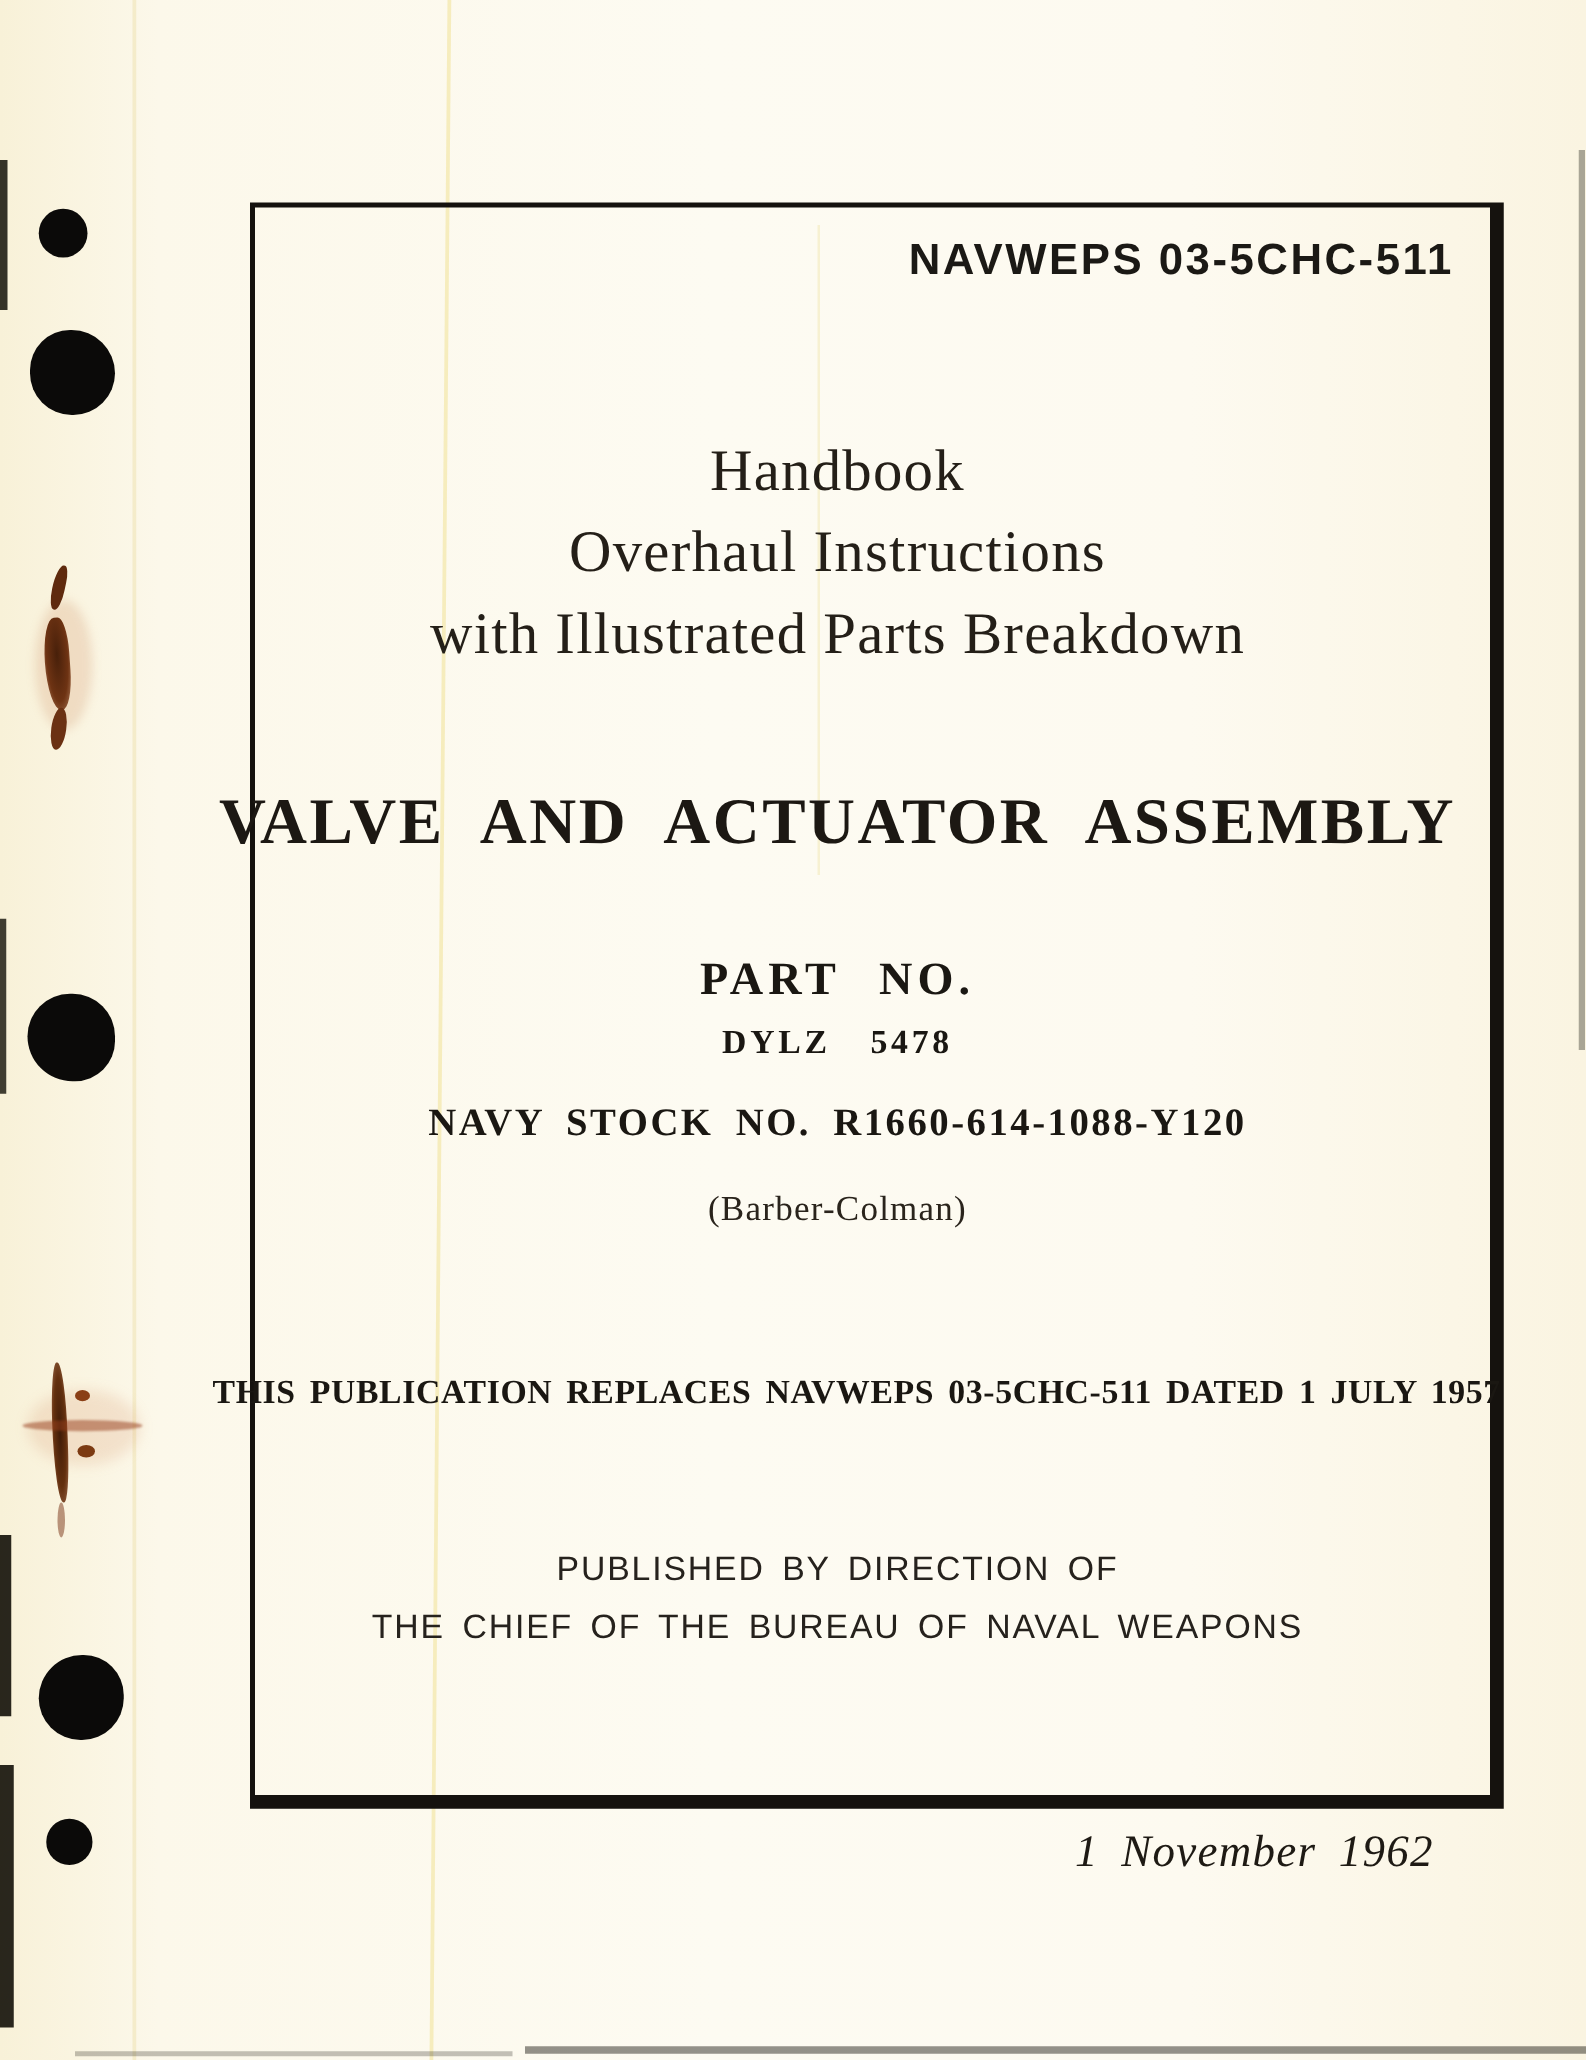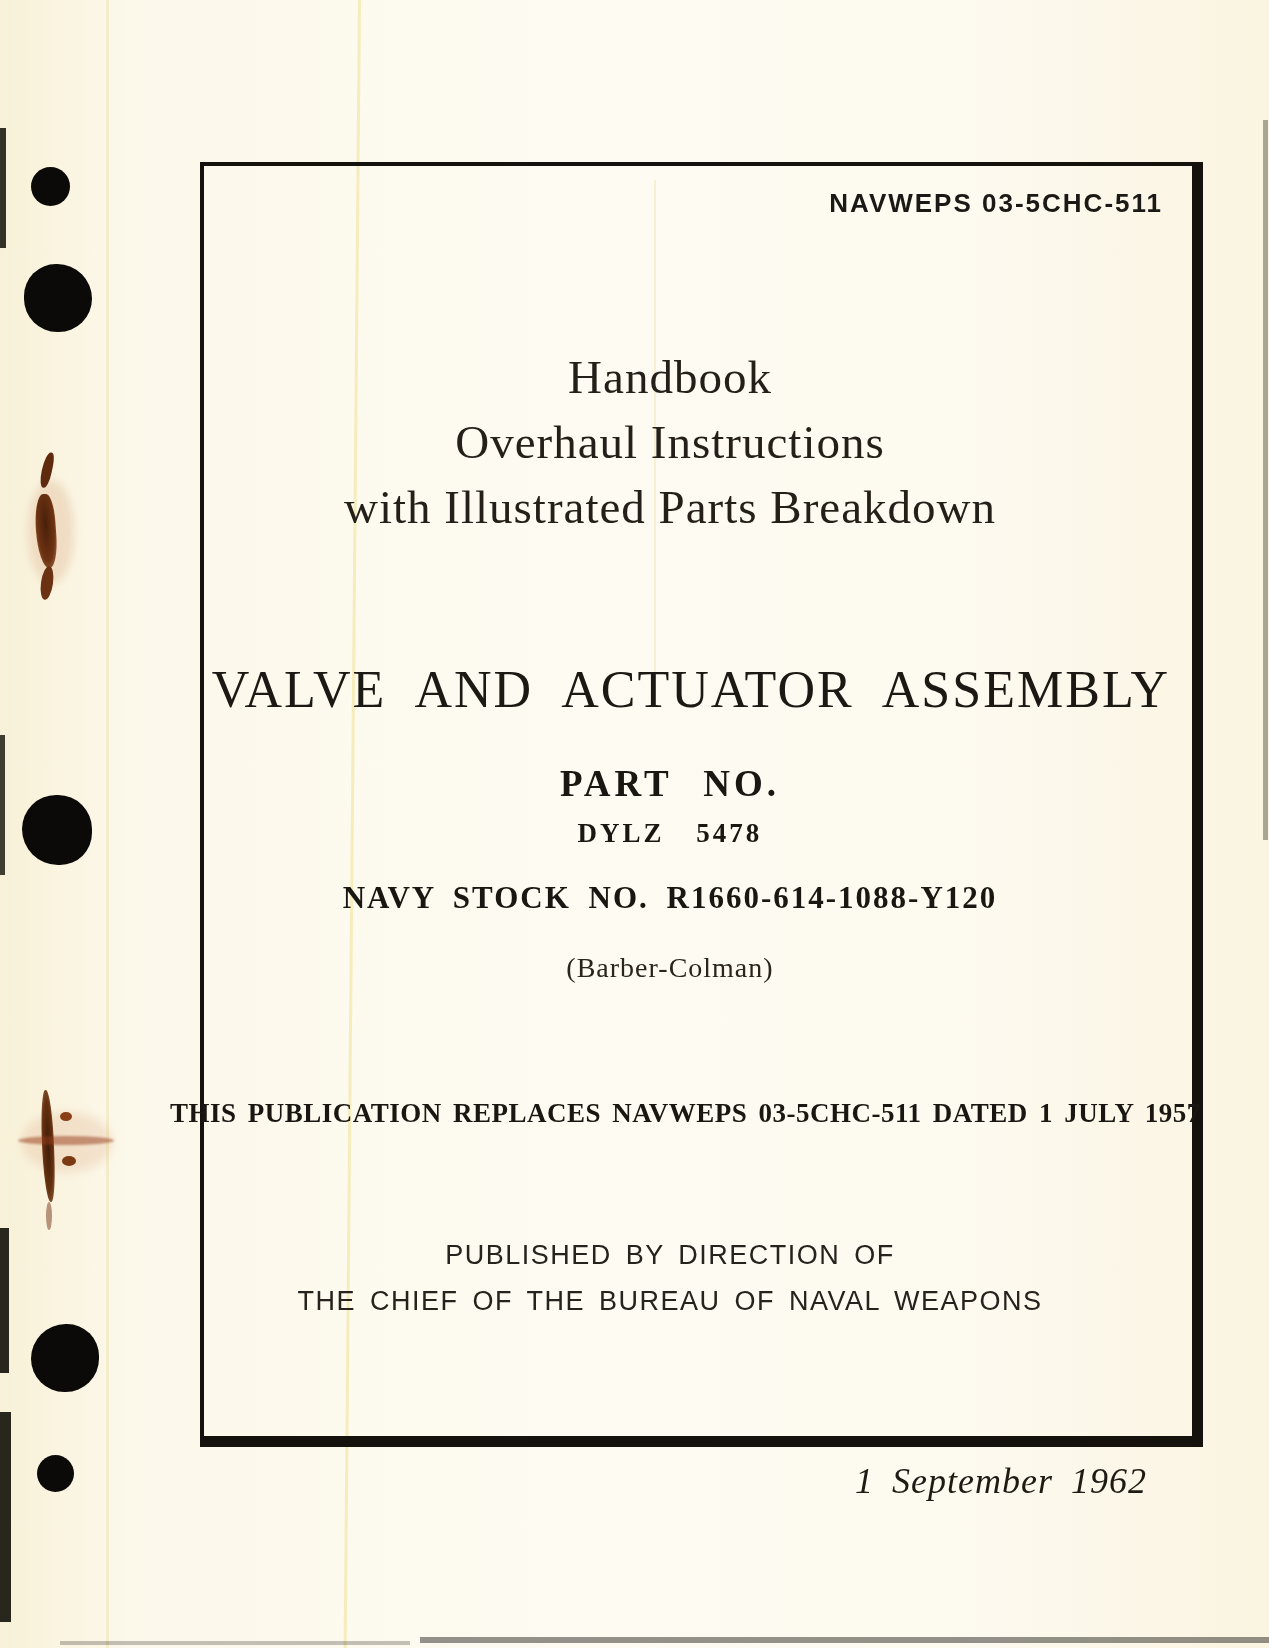--- a/index.html
+++ b/index.html
@@ -53,27 +53,27 @@
     box-sizing:border-box;
     border-top:4px solid #15120e;
     border-left:4px solid #15120e;
     border-right:11px solid #15120e;
     border-bottom:11px solid #15120e;
   }
   
   .doc-number{
     position:absolute;top:188px;right:106px;
     font-family:"Liberation Sans", sans-serif;
-    font-weight:bold;font-size:26px;letter-spacing:2px;color:#1b1915;
+    font-weight:bold;font-size:35px;letter-spacing:2px;color:#1b1915;
     white-space:nowrap;
   }
   .centered{position:absolute;left:170px;width:1000px;text-align:center;white-space:nowrap;}
   .subtitle{font-size:47px;letter-spacing:1px;color:#241f18;}
   .st1{top:350px;} .st2{top:415px;} .st3{top:480px;}
-  .main-title{top:660px;font-size:52px;font-weight:400;letter-spacing:2px;word-spacing:16px;color:#1c1813;text-align:right;}
+  .main-title{top:628px;font-size:52px;font-weight:700;letter-spacing:2px;word-spacing:16px;color:#1c1813;}
   .part-label{top:762px;font-size:37px;font-weight:700;letter-spacing:4px;word-spacing:18px;}
   .part-value{top:818px;font-size:27px;font-weight:600;letter-spacing:3px;word-spacing:22px;}
   .stock-no{top:880px;font-size:31px;font-weight:600;letter-spacing:2px;word-spacing:8px;}
   .manufacturer{top:940px;font-size:28px;letter-spacing:1px;color:#2a241c;margin-top:12px;}
   .replaces{top:1098px;font-size:27px;font-weight:600;letter-spacing:0.5px;word-spacing:4px;}
   .published{font-family:"Liberation Sans", sans-serif;font-size:27px;letter-spacing:1.5px;word-spacing:5px;color:#26221d;}
   .pb1{top:1240px;} .pb2{top:1286px;}
   .issue-date{
     position:absolute;top:1460px;right:122px;
     font-style:italic;font-size:36px;letter-spacing:1px;word-spacing:8px;color:#1e1a14;
@@ -131,15 +131,15 @@
   <div class="centered part-label">PART NO.</div>
   <div class="centered part-value">DYLZ 5478</div>
   <div class="centered stock-no">NAVY STOCK NO. R1660-614-1088-Y120</div>
   <div class="centered manufacturer">(Barber-Colman)</div>
 
   <div class="centered replaces">THIS PUBLICATION REPLACES NAVWEPS 03-5CHC-511 DATED 1 JULY 1957</div>
 
   <div class="centered published pb1">PUBLISHED BY DIRECTION OF</div>
   <div class="centered published pb2">THE CHIEF OF THE BUREAU OF NAVAL WEAPONS</div>
 
-  <div class="issue-date">1 September 1962</div>
+  <div class="issue-date">1 November 1962</div>
 
 </div>
 
 </body></html>

